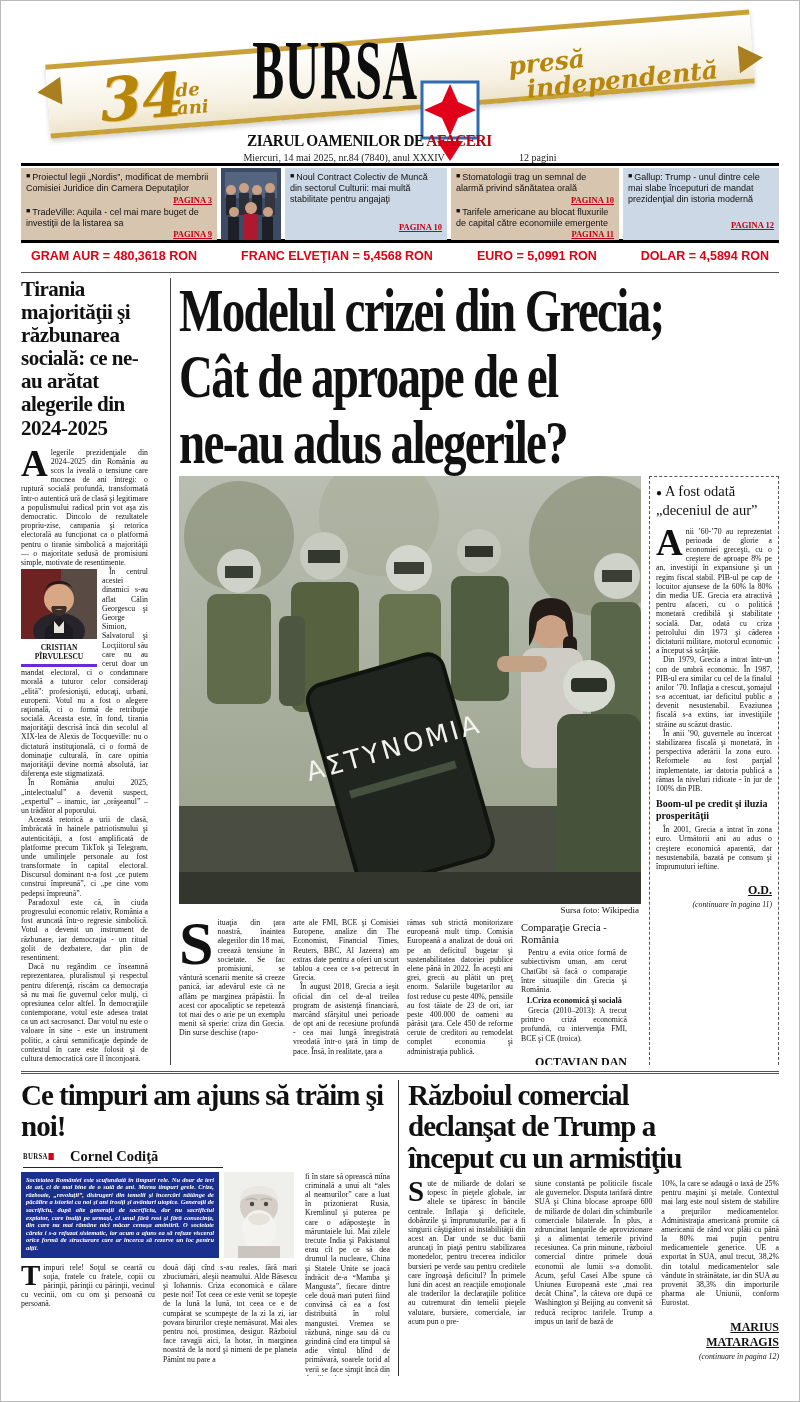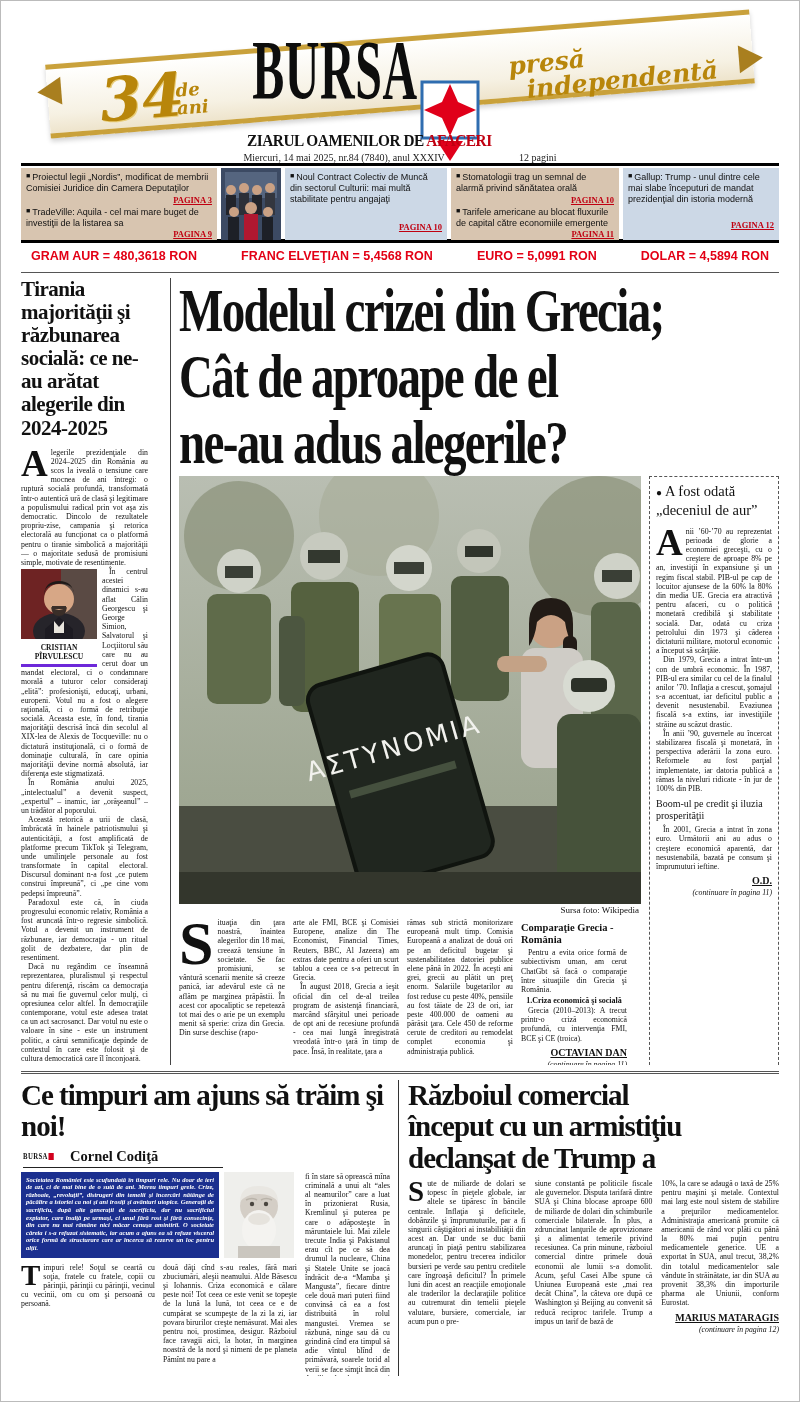--- a/index.html
+++ b/index.html
@@ -64,35 +64,35 @@
   .photo-fig { width:462px; height:428px; background:#9aa08e; }
   .photo-credit { text-align:right; font-size:9px; padding:1px 2px 3px 0; }
   .strip { display:flex; gap:8px; height:148px; overflow:hidden; }
   .strip .scol { width:106px; }
 
   
   .bp { font-size:7.8px; line-height:1.18; text-align:justify; }
   .ind { text-indent:7px; }
   .dropcap { float:left; font-weight:bold; line-height:0.8; padding:1px 3px 0 0; }
   .dc-md { font-size:29px; } .dc-lg { font-size:37px; } .dc-xl { font-size:62px; padding-right:4px; }
-  .byline { font-size:10px; font-weight:bold; text-decoration:underline; text-align:right; margin-top:4px; }
+  .byline { font-size:12px; font-weight:bold; text-decoration:underline; text-align:right; margin-top:12px; }
   .cont { font-size:7.8px; font-style:italic; text-align:right; margin-top:2px; }
-  .subhead { font-weight:bold; font-size:10.5px; line-height:1.15; margin:4px 0 2px 0; }
+  .subhead { font-weight:normal; font-size:10.5px; line-height:1.15; margin:4px 0 2px 0; }
   .subhead-sm { font-weight:bold; font-size:8px; text-align:center; margin:2px 0 1px 0; }
 
   
   .pv-wrap { float:left; width:76px; margin:2px 5px 1px 0; }
   .pv-cap { text-align:center; font-weight:bold; font-size:7.5px; line-height:1.25; border-bottom:3px solid #6d28d9; padding-bottom:2px; }
 
   
   .crisis-box { flex:1; margin-left:8px; border:1px dashed #555; padding:5px 6px; overflow:hidden; }
   .crisis-title { font-size:29px; line-height:1.3; letter-spacing:-0.5px; border-bottom:1px dashed #555; padding-bottom:8px; margin-bottom:8px; }
   .crisis-bullet { font-size:14.5px; line-height:1.3; margin-bottom:7px; }
   .crisis-bullet .dot { font-size:10px; margin-right:3px; }
-  .crisis-sub { font-weight:normal; font-size:10px; line-height:1.2; margin:5px 0 3px 0; }
+  .crisis-sub { font-weight:bold; font-size:10px; line-height:1.2; margin:5px 0 3px 0; }
 
   
   .bottom-rule { border-top:3px double #555; margin-top:6px; }
   .bottom { display:flex; height:302px; overflow:hidden; padding-top:6px; }
   .bl { width:378px; border-right:1px solid #333; padding-right:8px; }
   .br { flex:1; padding-left:9px; }
   .b-headline { font-size:29px; line-height:1.08; letter-spacing:-1px; margin-bottom:5px; }
   .author-row { display:flex; align-items:center; gap:6px; border-bottom:1px solid #222; width:200px; padding-bottom:2px; margin:2px 0 4px 2px; }
   .mini-bursa { font-weight:bold; font-size:9px; letter-spacing:0.5px; transform:scaleX(0.75); transform-origin:left; white-space:nowrap; }
   .mini-sq { display:inline-block; width:7px; height:7px; background:#d2001e; margin-left:1px; vertical-align:-1px; }
@@ -370,22 +370,22 @@
         <div class="bl-col3">
           <p class="bp">fi în stare să oprească mîna criminală a unui alt “ales al neamurilor” care a luat în prizonierat Rusia, Kremlinul şi puterea pe care o adăposteşte în măruntaiele lui. Mai zilele trecute India şi Pakistanul erau cît pe ce să dea drumul la nucleare, China şi Statele Unite se joacă îndrăcit de-a “Mamba şi Mangusta”, fiecare dintre cele două mari puteri fiind convinsă că ea a fost distribuită în rolul mangustei. Vremea se răzbună, ninge sau dă cu grindină cînd era timpul să adie vîntul blînd de primăvară, soarele torid al verii se face simţit încă din Aprilie, de plouat nu mai plouă de mult la vreme, iar cînd plouă, atunci e fără măsură, inundă, dărîmă case şi păgubeşte gospodării cu miile.</p>
 
         </div>
       </div>
     </article>
 
     <article class="br">
       <h2 class="b-headline">
         <div>Războiul comercial</div>
+        <div>declanşat de Trump a</div>
         <div>început cu un armistiţiu</div>
-        <div>declanşat de Trump a</div>
       </h2>
       <div class="br-cols">
         <div class="c">
           <p class="bp"><span class="dropcap dc-md">S</span><span>ute de miliarde de dolari se topesc în pieţele globale, iar altele se tipăresc în băncile centrale. Inflaţia şi deficitele, dobânzile şi împrumuturile, par a fi singurii câştigători ai instabilităţii din acest an. Dar unde se duc banii aruncaţi în piaţă pentru stabilizarea monedelor, pentru trecerea indicilor bursieri pe verde sau pentru creditele care îngroaşă deficitul? În primele luni din acest an reacţiile emoţionale ale traderilor la declaraţiile politice au cutremurat din temelii pieţele valutare, bursiere, comerciale, iar acum pun o pre-</span></p>
         </div>
         <div class="c">
           <p class="bp">siune constantă pe politicile fiscale ale guvernelor. Disputa tarifară dintre SUA şi China blocase aproape 600 de miliarde de dolari din schimburile comerciale bilaterale. În plus, a zdruncinat lanţurile de aprovizionare şi a alimentat temerile privind recesiunea. Ca prin minune, războiul comercial dintre primele două economii ale lumii s-a domolit. Acum, şeful Casei Albe spune că Uniunea Europeană este „mai rea decât China”, la câteva ore după ce Washington şi Beijing au convenit să reducă reciproc tarifele. Trump a impus un tarif de bază de</p>
         </div>
         <div class="c">
           <p class="bp">10%, la care se adaugă o taxă de 25% pentru maşini şi metale. Contextul mai larg este noul sistem de stabilire a preţurilor medicamentelor. Administraţia americană promite că americanii de rând vor plăti cu până la 80% mai puţin pentru medicamentele generice. UE a exportat în SUA, anul trecut, 38,2% din totalul medicamentelor sale vândute în străinătate, iar din SUA au provenit 38,3% din importurile pharma ale Uniunii, conform Eurostat.</p>

